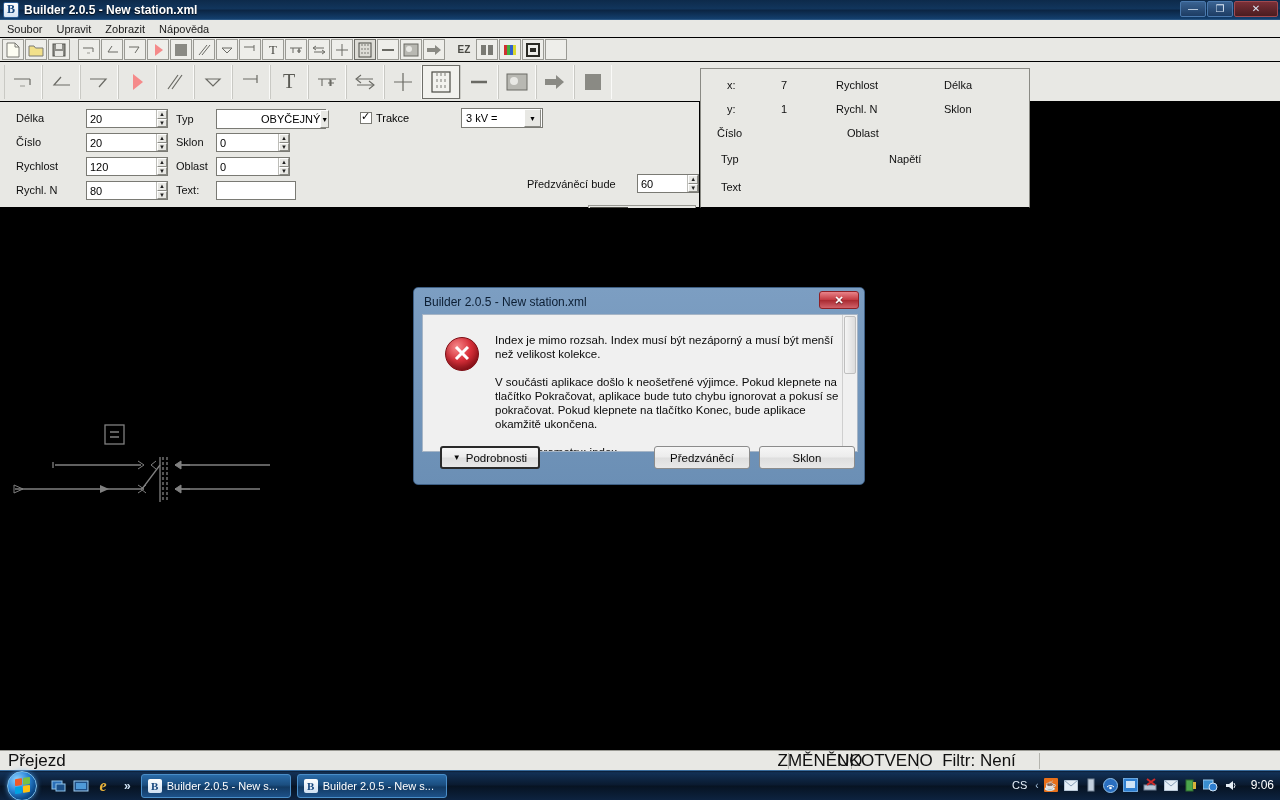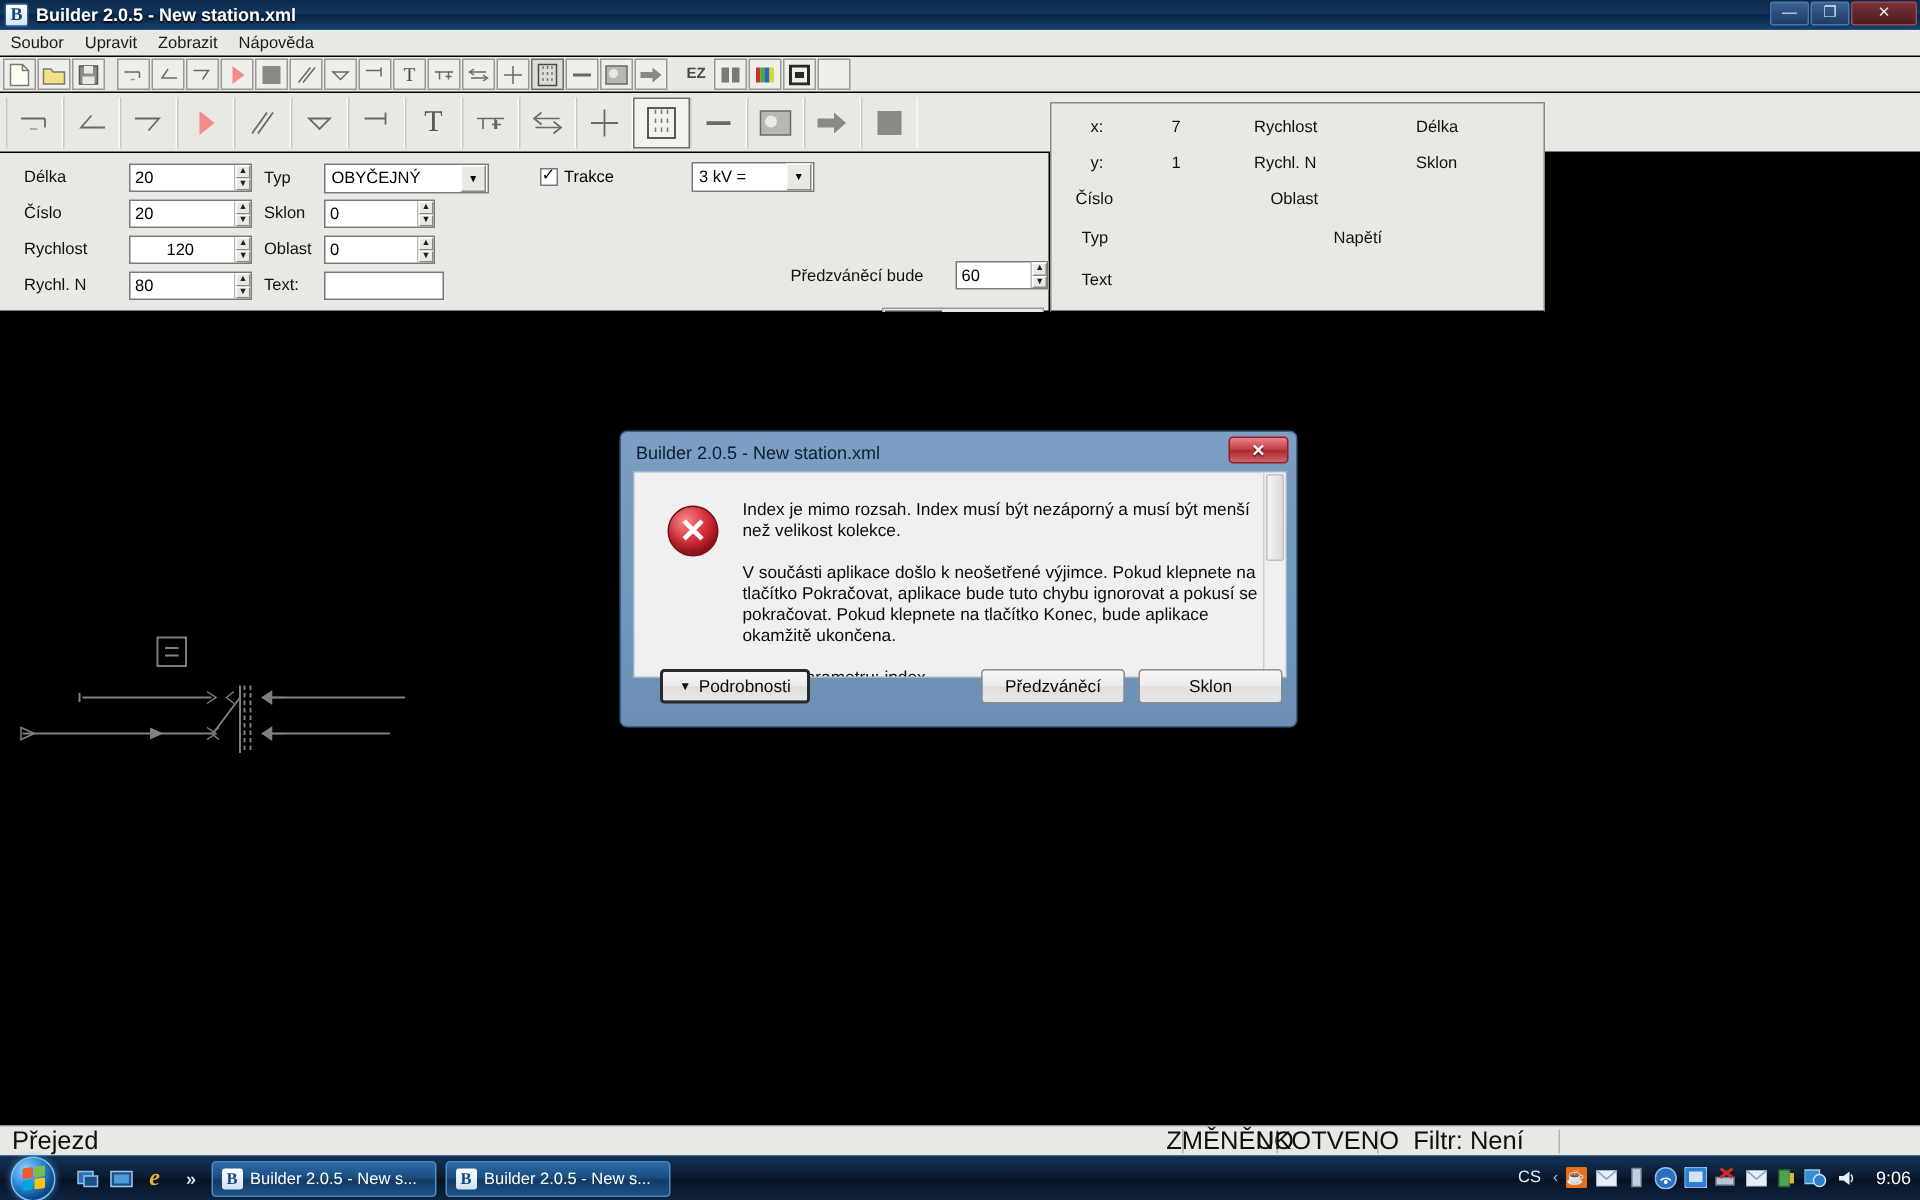--- a/index.html
+++ b/index.html
@@ -539,39 +539,39 @@
     <div class="lbl" style="left:16px; top:34px;">Číslo</div>
     <div class="spin" style="left:86px; top:31px; width:82px;">
       <input value="20" style="">
       <div class="spinbtns">
           <span>▲</span>
           <span>▼</span>
         </div>
     </div>
 
     <div class="lbl" style="left:16px; top:58px;">Rychlost</div>
-    <div class="spin" style="left:86px; top:55px; width:82px;padding-left:21px;">
+    <div class="spin" style="left:86px; top:55px; width:82px;">
       <input value="120" style="">
       <div class="spinbtns">
           <span>▲</span>
           <span>▼</span>
         </div>
     </div>
 
     <div class="lbl" style="left:16px; top:82px;">Rychl. N</div>
     <div class="spin" style="left:86px; top:79px; width:82px;">
       <input value="80" style="">
       <div class="spinbtns">
           <span>▲</span>
           <span>▼</span>
         </div>
     </div>
 
     <div class="lbl" style="left:176px; top:11px;">Typ</div>
-    <div class="combo" style="left:216px; top:7px; width:110px;">
+    <div class="combo" style="left:216px; top:7px; width:110px;padding-left:40px;">
       <div class="val">OBYČEJNÝ</div>
       <div class="arrow">▼</div>
     </div>
 
     <div class="lbl" style="left:176px; top:34px;">Sklon</div>
     <div class="spin" style="left:216px; top:31px; width:74px;">
       <input value="0" style="">
       <div class="spinbtns">
           <span>▲</span>
           <span>▼</span>

